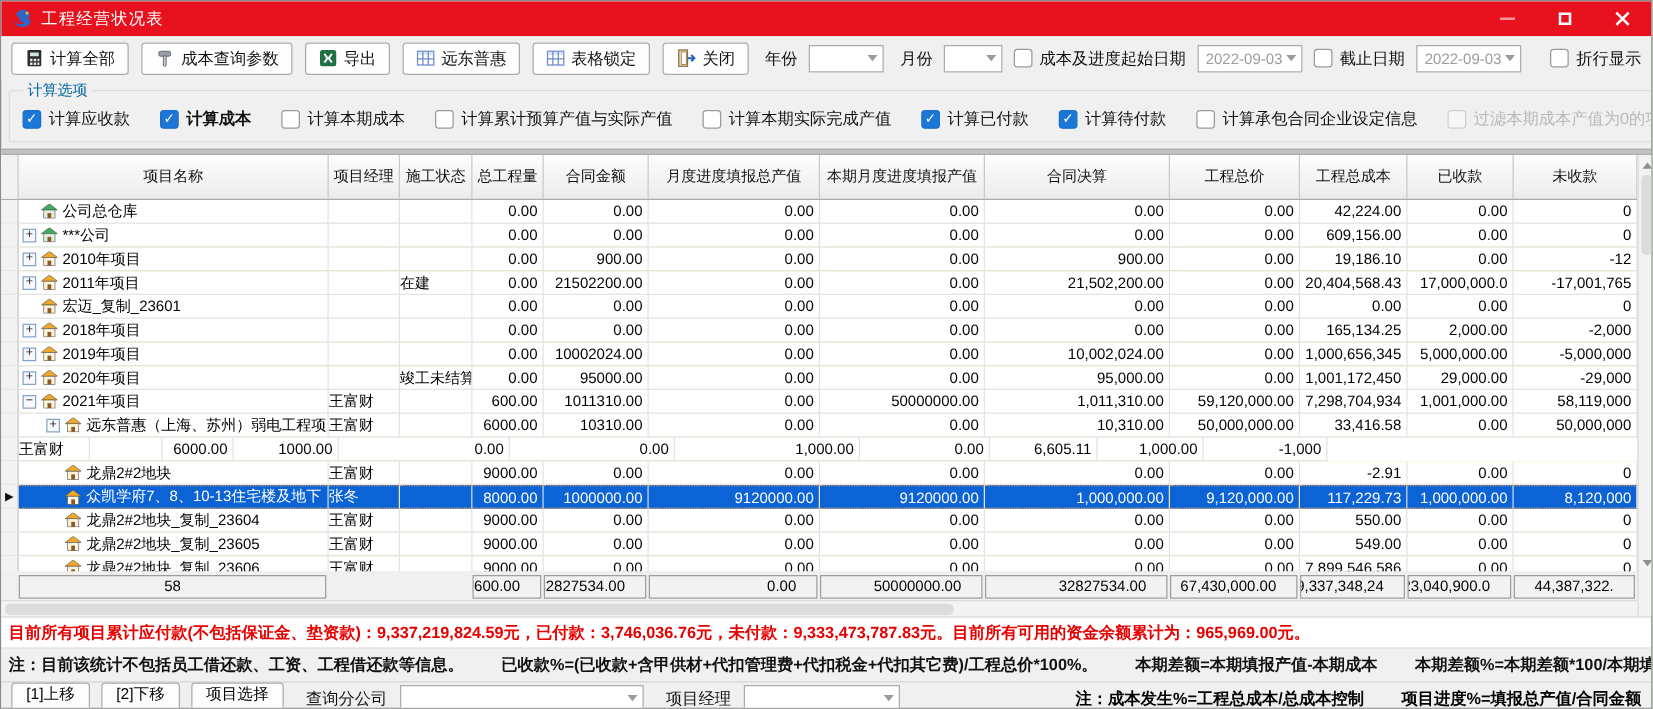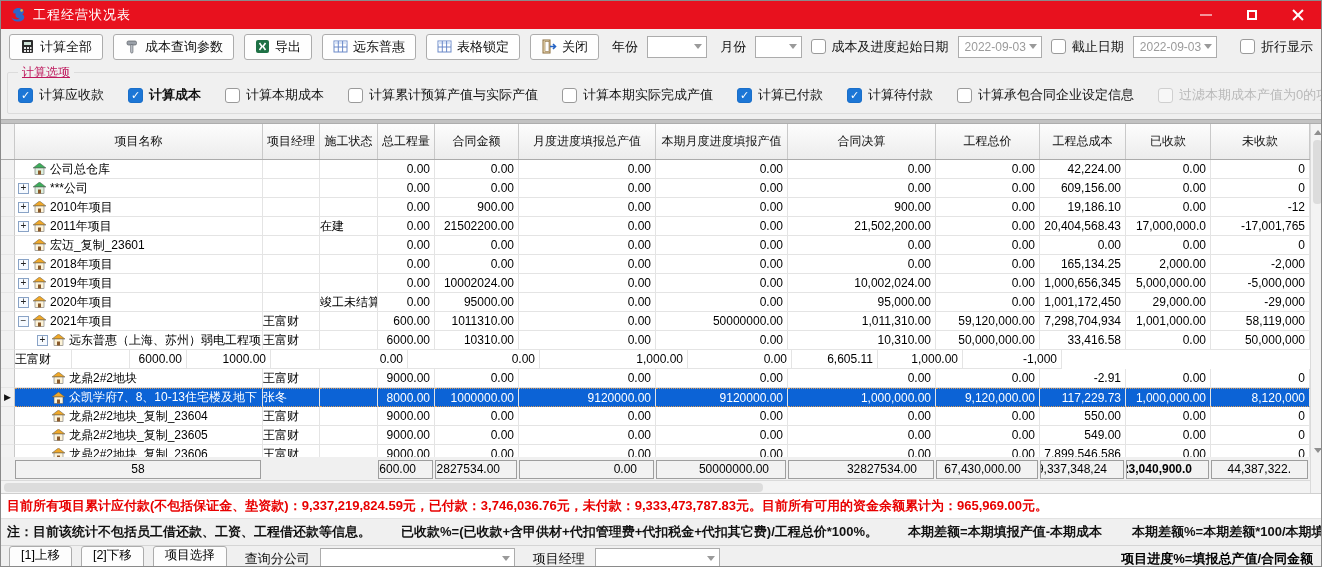--- a/index.html
+++ b/index.html
@@ -32,21 +32,21 @@
         display:inline-flex; align-items:center; justify-content:center; }
   .cb.checked { background:#1C76D6; border-color:#1A6FC9; }
   .cb.checked::after { content:"✓"; color:#fff; font-size:11px; font-weight:bold; line-height:1; }
   .cb.disabled { border-color:#CFCFCF; background:#F7F7F7; }
   .opt { display:inline-flex; align-items:center; gap:6px; font-size:13px; color:#111; cursor:pointer; }
   .opt.bold { font-weight:bold; }
   .opt.disabled { color:#B9B9B9; }
 
   
   fieldset.options { border:1px solid #DCDCDC; border-radius:2px; margin:0 6px 5px; padding:3px 10px 9px; }
-  fieldset.options legend { font-size:12px; color:#be185d; padding:0 4px;text-decoration:underline; }
+  fieldset.options legend { font-size:12px; color:#0369a1; padding:0 4px; }
   .optrow { display:flex; align-items:center; gap:24px; margin-top:2px; white-space:nowrap; }
 
   
   .grid-top { flex:0 0 5px; background:#C2C2C2; border-top:1px solid #ADADAD; border-bottom:1px solid #ADADAD; }
   .table-wrap { flex:0 0 auto; display:flex; background:#F0F0F0; }
   .grid-main { width:1309px; }
   .ghead { height:36px; display:flex; background:linear-gradient(#FDFDFD,#ECECEC); border-bottom:1px solid #ABABAB; }
   .hsel { width:14px; flex:0 0 14px; border-right:1px solid #C9C9C9; background:#F2F2F2; }
   .hcell { display:flex; align-items:center; justify-content:center; font-size:12px; color:#111;
            border-right:1px solid #C9C9C9; white-space:nowrap; overflow:hidden; }
@@ -677,21 +677,21 @@
           <span class="sbox center" style="width: 246px;">58</span>
           <span class="sspacer" style="width: 55px;"></span>
           <span class="sspacer" style="width: 56px;"></span>
           <span class="sbox" style="width: 55px;">600.00</span>
           <span class="sbox" style="width: 82px;">32827534.00</span>
           <span class="sbox" style="width: 135px;">0.00</span>
           <span class="sbox" style="width: 130px;">50000000.00</span>
           <span class="sbox" style="width: 146px;">32827534.00</span>
           <span class="sbox" style="width: 102px;">67,430,000.00</span>
           <span class="sbox" style="width: 84px;">9,337,348,24</span>
-          <span class="sbox" style="width: 83px; font-weight: bold;">23,040,900.0</span>
+          <span class="sbox" style="width: 83px;">23,040,900.0</span>
           <span class="sbox" style="width: 97px;">44,387,322.</span>
         </div>
       <div class="hscroll">
           <div class="hthumb"></div>
         </div>
     </div>
     <div class="vscroll">
       <span class="varrow-up"></span>
       <div class="vthumb"></div>
       <span class="varrow-down"></span>
@@ -719,17 +719,18 @@
     <span class="combo" style="width:195px">
       <span></span>
       <span class="chev"></span>
     </span>
     <span class="flabel">项目经理</span>
     <span class="combo" style="width:125px">
       <span></span>
       <span class="chev"></span>
     </span>
     <span class="fnote">
+      <span>注：成本发生%=工程总成本/总成本控制</span>
       <span>项目进度%=填报总产值/合同金额</span>
     </span>
   </div>
 
 </div>
 
 </body></html>

